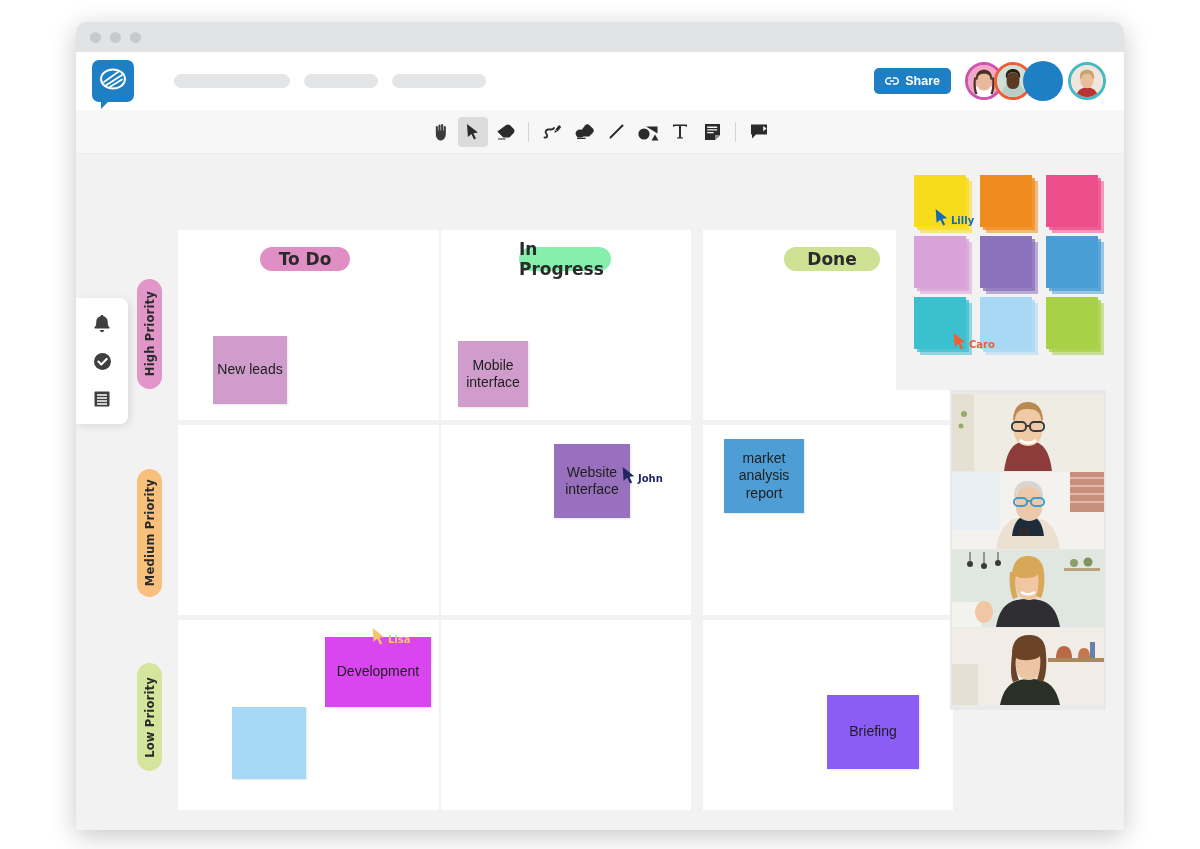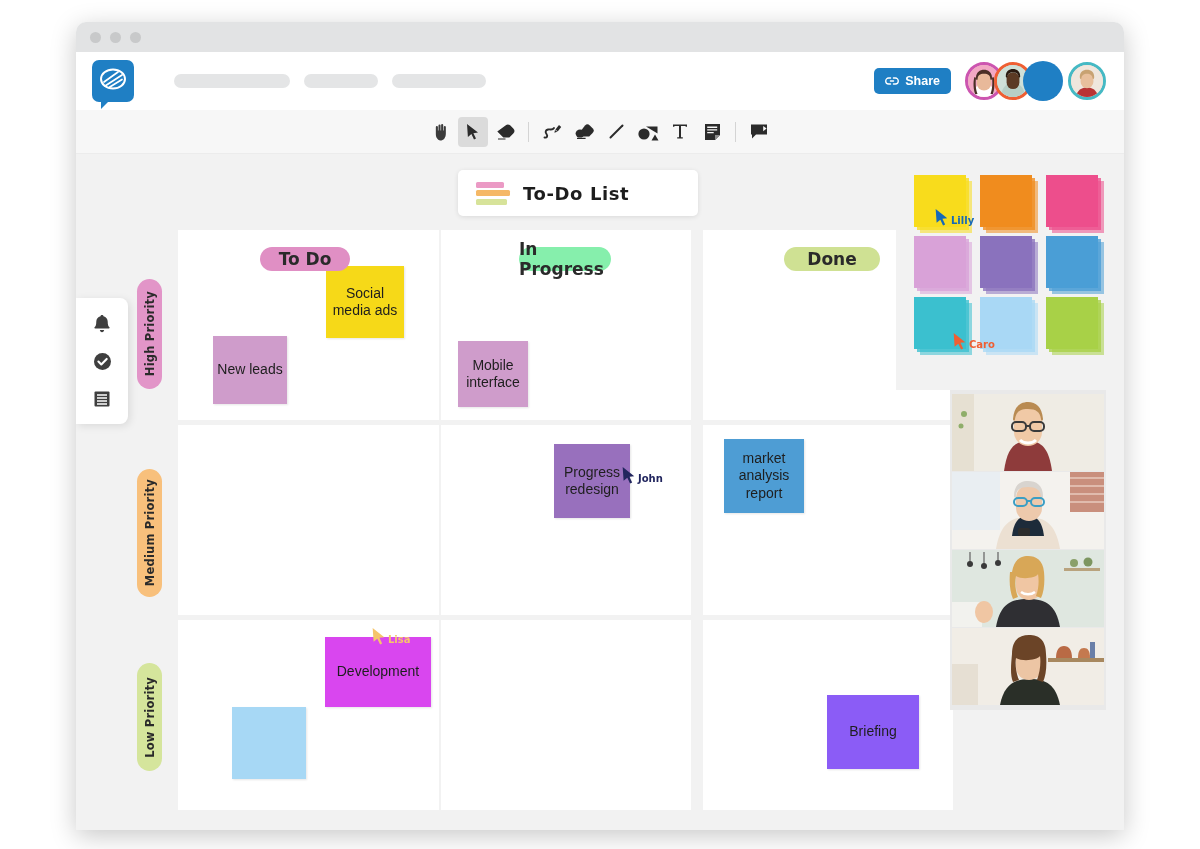--- a/index.html
+++ b/index.html
@@ -391,28 +391,20 @@
         </svg>
       </div>
       <div class="rail-ic">
         <svg width="18" height="18" viewBox="0 0 18 18">
           <rect x="1.5" y="1.5" width="15" height="15" rx="1" fill="#3f3f3f"></rect>
           <path d="M4 5h10M4 8h10M4 11h10M4 14h10" stroke="#fff" stroke-width="1.4"></path>
         </svg>
       </div>
     </div>
 
-    <div class="board-title">
-      <div class="bt-icon">
-        <div class="bt-bar" style="width:28px;background:#eb9ac5"></div>
-        <div class="bt-bar" style="width:34px;background:#f5b866"></div>
-        <div class="bt-bar" style="width:31px;background:#d7e39a"></div>
-      </div>
-      <div class="bt-text">To-Do List</div>
-    </div>
 
     <div class="col-head" style="left:184px;width:90px;background:#e08fc4">
       <span>To Do</span>
     </div>
     <div class="col-head" style="left:443px;width:92px;background:#86efac">
       <span>In Progress</span>
     </div>
     <div class="col-head" style="left:708px;width:96px;background:#cfe193">
       <span>Done</span>
     </div>
@@ -435,28 +427,25 @@
     <div class="cell" style="left:365px;top:271px;width:250px;height:190px"></div>
     <div class="cell" style="left:627px;top:271px;width:250px;height:190px"></div>
 
     <div class="cell" style="left:102px;top:466px;width:261px;height:190px"></div>
     <div class="cell" style="left:365px;top:466px;width:250px;height:190px"></div>
     <div class="cell" style="left:627px;top:466px;width:250px;height:190px"></div>
 
     <div class="note" style="left:137px;top:182px;width:74px;height:68px;background:#cf9ccb">
       <span>New leads</span>
     </div>
-    <div class="note" style="left:250px;top:112px;width:78px;height:72px;background:#f6d918">
-      <span>Social media ads</span>
-    </div>
     <div class="note" style="left:382px;top:187px;width:70px;height:66px;background:#cf9ccb">
       <span>Mobile interface</span>
     </div>
     <div class="note" style="left:478px;top:290px;width:76px;height:74px;background:#9870bd">
-      <span>Progress redesign</span>
+      <span>Website interface</span>
     </div>
     <div class="note" style="left:648px;top:285px;width:80px;height:74px;background:#4e9dd4">
       <span>market analysis report</span>
     </div>
     <div class="note" style="left:156px;top:553px;width:74px;height:72px;background:#a7d8f5">
       <span></span>
     </div>
     <div class="note" style="left:249px;top:483px;width:106px;height:70px;background:#d946ef">
       <span>Development</span>
     </div>

